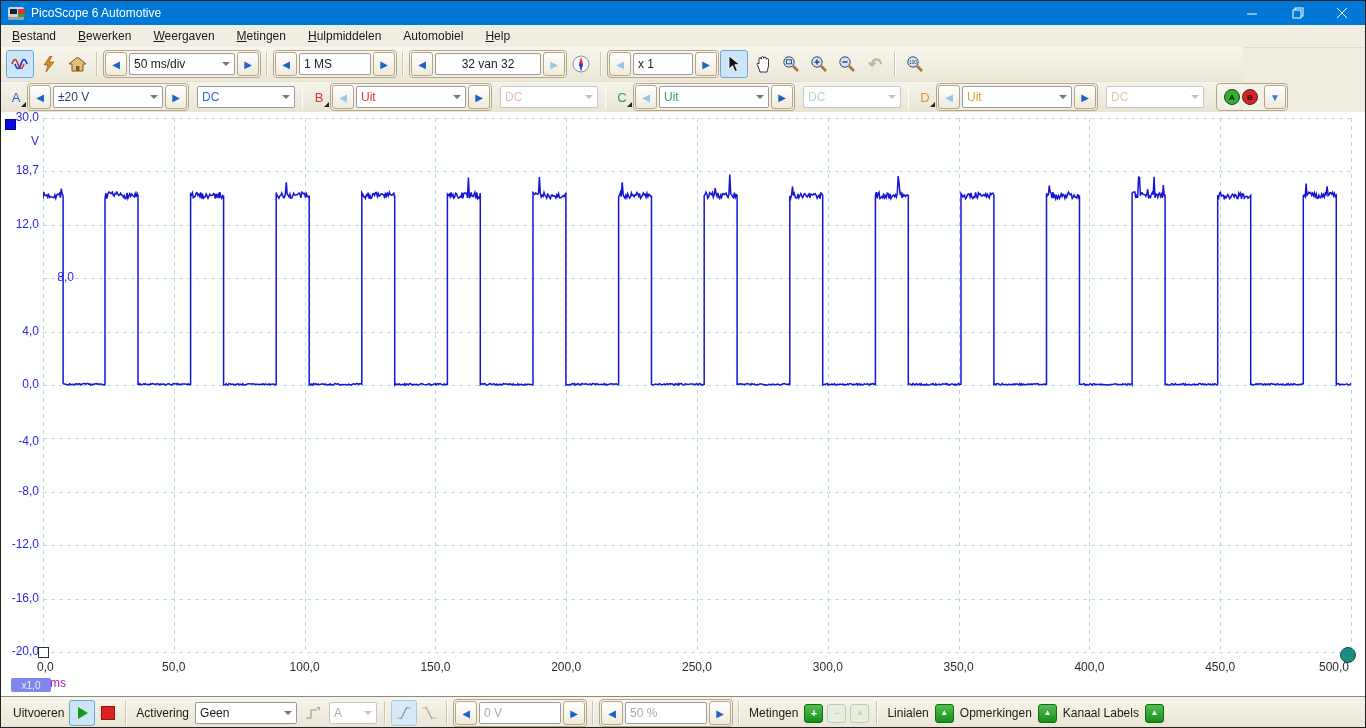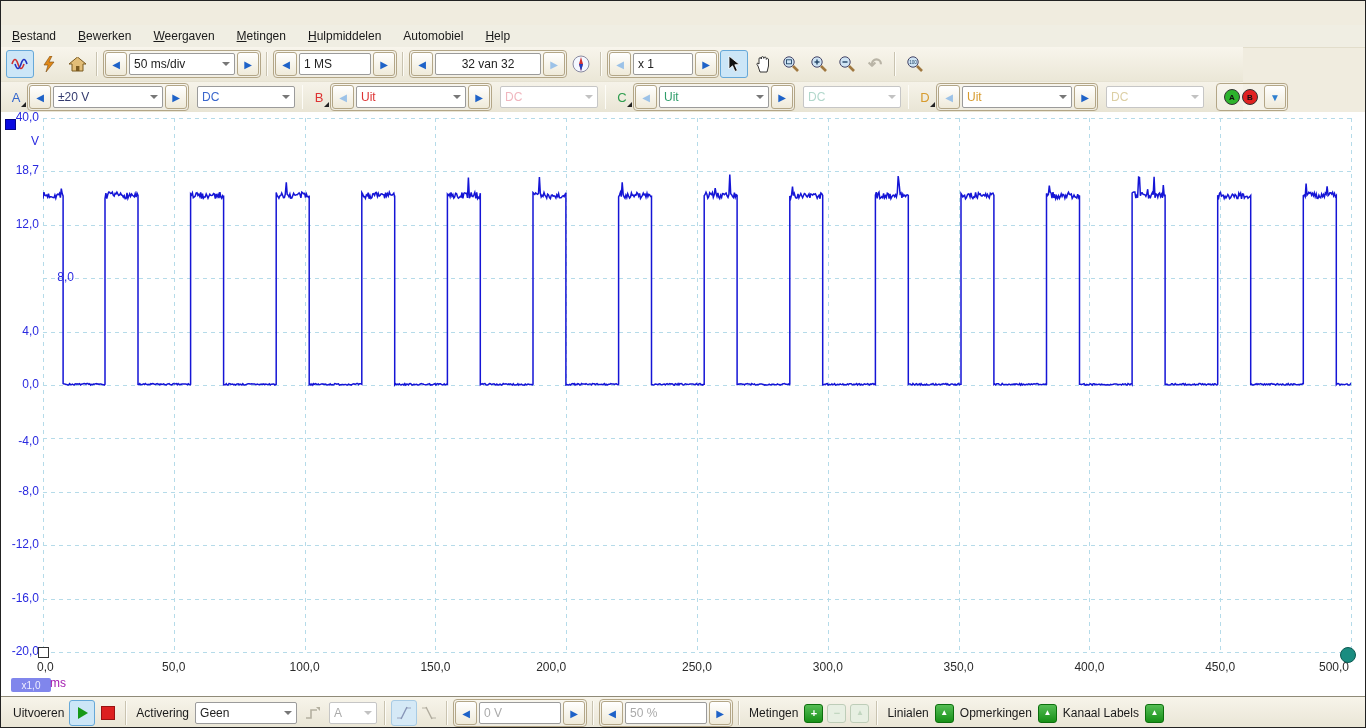--- a/index.html
+++ b/index.html
@@ -72,20 +72,41 @@
   .graytxt{color:#aaa;}
   .edgebtn{width:24px;height:24px;display:flex;align-items:center;justify-content:center;border-radius:3px;}
   .edgebtn.hl{background:#d5e9f6;border:1px solid #a8cbe4;}
   .lbl{margin:14px 4px;}
 </style>
 </head>
 <body>
 
 <div id="win">
 
+  <div id="titlebar">
+    <span class="appicon"></span>
+    <span class="wincaption">PicoScope 6 Automotive</span>
+    <span class="winbtn">
+        <svg width="11" height="11">
+          <line x1="0" y1="6" x2="10" y2="6" stroke="#fff"></line>
+        </svg>
+      </span>
+    <span class="winbtn">
+        <svg width="12" height="12">
+          <rect x="3" y="1" width="8" height="8" fill="none" stroke="#fff"></rect>
+          <rect x="1" y="3" width="8" height="8" fill="#0078d7" stroke="#fff"></rect>
+        </svg>
+      </span>
+    <span class="winbtn">
+        <svg width="11" height="11">
+          <line x1="0" y1="0" x2="10" y2="10" stroke="#fff"></line>
+          <line x1="10" y1="0" x2="0" y2="10" stroke="#fff"></line>
+        </svg>
+      </span>
+  </div>
 
   <div id="menubar">
       <span class="menuitem"><u>B</u>estand</span>
       <span class="menuitem"><u>B</u>ewerken</span>
       <span class="menuitem"><u>W</u>eergaven</span>
       <span class="menuitem"><u>M</u>etingen</span>
       <span class="menuitem"><u>H</u>ulpmiddelen</span>
       <span class="menuitem">Automobiel</span>
       <span class="menuitem"><u>H</u>elp</span>
     </div>
@@ -287,39 +308,39 @@
         <div class="vgrid" style="left: 826.8px; top: 6px; height: 534px;"></div>
         <div class="vgrid" style="left: 957.6px; top: 6px; height: 534px;"></div>
         <div class="vgrid" style="left: 1088.4px; top: 6px; height: 534px;"></div>
         <div class="vgrid" style="left: 1219.2px; top: 6px; height: 534px;"></div>
         <div class="vgrid" style="left: 1350px; top: 6px; height: 534px;"></div>
       </div>
     <svg id="wave" style="position:absolute;left:42px;top:6px" width="1308" height="534" viewBox="0 0 1308 534">
         <path d="M0.0 80.7 L0.9 74.2 L1.8 77.3 L2.7 77.7 L3.7 77.1 L4.6 79.0 L5.5 75.7 L6.4 79.5 L7.3 78.8 L8.2 78.8 L9.2 79.1 L10.1 79.5 L11.0 79.7 L11.9 77.1 L12.8 80.3 L13.7 77.1 L14.6 76.2 L15.6 76.6 L16.5 75.2 L17.4 79.6 L18.3 70.7 L19.2 75.6 L20.1 77.9 L20.1 77.4 L20.1 265.6 L21.1 266.0 L22.0 266.0 L22.9 266.6 L23.8 266.6 L24.7 266.9 L25.6 266.9 L26.6 265.7 L27.5 266.6 L28.4 266.8 L29.3 266.1 L30.2 266.6 L31.1 267.1 L32.0 266.0 L33.0 265.7 L33.9 266.3 L34.8 265.8 L35.7 266.1 L36.6 265.7 L37.5 266.9 L38.5 266.3 L39.4 266.1 L40.3 265.7 L41.2 265.6 L42.1 265.8 L43.0 266.2 L43.9 265.6 L44.9 265.6 L45.8 266.3 L46.7 265.8 L47.6 267.1 L48.5 266.3 L49.4 266.6 L50.4 266.0 L51.3 266.3 L52.2 265.9 L53.1 265.6 L54.0 266.2 L54.9 265.8 L55.9 266.4 L56.8 266.1 L57.7 266.0 L58.6 266.2 L59.5 266.6 L60.4 266.8 L61.3 267.1 L62.0 266.3 L62.0 80.6 L62.9 75.2 L63.8 80.7 L64.7 76.8 L65.7 74.1 L66.6 74.2 L67.5 75.4 L68.4 75.2 L69.3 74.1 L70.2 77.0 L71.2 78.1 L72.1 75.3 L73.0 75.9 L73.9 74.2 L74.8 75.9 L75.7 77.5 L76.6 76.9 L77.6 75.1 L78.5 77.1 L79.4 77.3 L80.3 79.1 L81.2 77.6 L82.1 80.7 L83.1 80.6 L84.0 74.9 L84.9 80.4 L85.8 78.1 L86.7 75.9 L87.6 78.4 L88.6 76.0 L89.5 77.2 L90.4 78.0 L91.3 78.8 L92.2 75.6 L93.1 79.1 L94.0 75.2 L95.0 77.4 L95.0 266.4 L95.9 266.6 L96.8 265.7 L97.7 266.7 L98.6 266.6 L99.5 266.4 L100.5 265.8 L101.4 266.5 L102.3 265.6 L103.2 266.3 L104.1 266.4 L105.0 266.6 L105.9 266.3 L106.9 266.7 L107.8 265.7 L108.7 266.2 L109.6 265.6 L110.5 265.8 L111.4 266.3 L112.4 266.4 L113.3 266.0 L114.2 265.6 L115.1 266.3 L116.0 266.1 L116.9 266.9 L117.9 266.0 L118.8 266.5 L119.7 266.2 L120.6 265.8 L121.5 266.5 L122.4 266.7 L123.3 267.0 L124.3 266.0 L125.2 266.0 L126.1 265.6 L127.0 266.6 L127.9 266.7 L128.8 267.0 L129.8 266.0 L130.7 265.6 L131.6 265.9 L132.5 265.8 L133.4 265.6 L134.3 266.8 L135.2 265.6 L136.2 266.7 L137.1 266.3 L138.0 266.5 L138.9 266.0 L139.8 265.9 L140.7 266.1 L141.7 266.0 L142.6 266.1 L143.5 266.2 L144.4 266.7 L145.3 265.8 L146.2 266.4 L147.2 266.9 L147.6 266.3 L147.6 75.9 L148.5 77.0 L149.4 74.8 L150.3 79.7 L151.3 78.9 L152.2 78.1 L153.1 75.0 L154.0 74.7 L154.9 77.5 L155.8 76.3 L156.8 78.5 L157.7 74.3 L158.6 80.7 L159.5 75.7 L160.4 80.2 L161.3 79.0 L162.2 79.0 L163.2 76.0 L164.1 77.8 L165.0 80.2 L165.9 78.2 L166.8 76.2 L167.7 77.4 L168.7 77.5 L169.6 77.1 L170.5 75.6 L171.4 76.1 L172.3 80.5 L173.2 76.0 L174.1 78.9 L175.1 76.5 L176.0 80.1 L176.9 74.2 L177.8 79.0 L178.7 80.3 L179.6 77.9 L180.6 79.7 L180.6 77.4 L180.6 266.9 L181.5 266.8 L182.4 266.8 L183.3 265.7 L184.2 267.1 L185.1 267.1 L186.0 265.6 L187.0 265.7 L187.9 266.4 L188.8 266.2 L189.7 266.0 L190.6 266.9 L191.5 266.3 L192.5 267.0 L193.4 266.2 L194.3 266.0 L195.2 265.8 L196.1 267.0 L197.0 266.2 L198.0 266.5 L198.9 267.0 L199.8 265.7 L200.7 266.7 L201.6 266.9 L202.5 266.7 L203.4 266.6 L204.4 265.9 L205.3 265.8 L206.2 265.7 L207.1 265.9 L208.0 266.0 L208.9 265.7 L209.9 266.1 L210.8 266.0 L211.7 266.0 L212.6 266.6 L213.5 266.5 L214.4 266.1 L215.3 266.6 L216.3 266.7 L217.2 266.3 L218.1 266.2 L219.0 266.1 L219.9 266.5 L220.8 266.0 L221.8 266.7 L222.7 266.0 L223.6 266.3 L224.5 266.4 L225.4 266.5 L226.3 265.8 L227.3 266.9 L228.2 266.2 L229.1 266.3 L230.0 266.1 L230.9 266.1 L231.8 267.0 L232.7 266.5 L233.2 266.3 L233.2 74.5 L234.1 77.4 L235.0 78.7 L235.9 80.3 L236.9 77.8 L237.8 77.5 L238.7 75.1 L239.6 77.2 L240.5 79.7 L241.4 79.6 L242.3 76.1 L243.3 64.4 L244.2 76.3 L245.1 77.2 L246.0 78.8 L246.9 76.1 L247.8 80.1 L248.8 80.0 L249.7 77.7 L250.6 75.3 L251.5 76.9 L252.4 77.2 L253.3 76.7 L254.2 76.8 L255.2 75.7 L256.1 74.9 L257.0 76.3 L257.9 79.8 L258.8 74.1 L259.7 74.7 L260.7 75.8 L261.6 75.3 L262.5 79.5 L263.4 76.1 L264.3 78.6 L265.2 78.7 L266.2 80.1 L266.2 77.4 L266.2 266.7 L267.1 266.0 L268.0 267.1 L268.9 266.0 L269.8 267.1 L270.7 265.6 L271.6 266.3 L272.6 265.6 L273.5 266.2 L274.4 266.5 L275.3 265.9 L276.2 266.7 L277.1 266.5 L278.1 266.1 L279.0 265.9 L279.9 266.3 L280.8 266.0 L281.7 266.5 L282.6 266.1 L283.5 266.7 L284.5 267.0 L285.4 266.5 L286.3 266.8 L287.2 265.9 L288.1 266.9 L289.0 266.6 L290.0 267.0 L290.9 266.6 L291.8 265.6 L292.7 265.7 L293.6 266.2 L294.5 266.0 L295.5 265.8 L296.4 267.1 L297.3 266.8 L298.2 266.8 L299.1 266.5 L300.0 266.4 L300.9 266.9 L301.9 266.4 L302.8 266.5 L303.7 267.1 L304.6 267.1 L305.5 266.1 L306.4 266.5 L307.4 266.7 L308.3 267.1 L309.2 266.4 L310.1 265.9 L311.0 265.7 L311.9 266.3 L312.8 266.0 L313.8 265.6 L314.7 265.6 L315.6 266.6 L316.5 265.7 L317.4 265.8 L318.3 265.9 L318.8 266.3 L318.8 74.5 L319.7 76.1 L320.6 78.7 L321.5 78.5 L322.4 80.4 L323.4 76.9 L324.3 77.7 L325.2 74.7 L326.1 80.7 L327.0 77.6 L327.9 80.4 L328.9 79.5 L329.8 75.9 L330.7 75.6 L331.6 77.4 L332.5 74.7 L333.4 74.5 L334.4 78.5 L335.3 75.5 L336.2 78.1 L337.1 77.5 L338.0 75.9 L338.9 75.7 L339.8 76.5 L340.8 76.6 L341.7 80.2 L342.6 74.6 L343.5 78.1 L344.4 75.6 L345.3 77.9 L346.3 74.2 L347.2 76.4 L348.1 77.0 L349.0 77.1 L349.9 76.2 L350.8 75.2 L351.7 79.5 L351.7 77.4 L351.7 267.0 L352.7 265.8 L353.6 266.6 L354.5 266.1 L355.4 266.6 L356.3 265.8 L357.2 266.8 L358.2 266.9 L359.1 266.4 L360.0 266.2 L360.9 267.0 L361.8 265.6 L362.7 267.0 L363.7 266.1 L364.6 266.3 L365.5 266.9 L366.4 265.8 L367.3 265.6 L368.2 266.1 L369.1 267.1 L370.1 266.8 L371.0 266.2 L371.9 266.8 L372.8 266.6 L373.7 266.4 L374.6 266.9 L375.6 267.0 L376.5 266.4 L377.4 266.0 L378.3 265.6 L379.2 266.1 L380.1 266.1 L381.0 266.4 L382.0 266.6 L382.9 267.0 L383.8 266.6 L384.7 266.2 L385.6 266.1 L386.5 265.7 L387.5 267.0 L388.4 266.7 L389.3 267.0 L390.2 266.3 L391.1 266.0 L392.0 265.6 L392.9 267.0 L393.9 265.9 L394.8 265.6 L395.7 266.4 L396.6 265.7 L397.5 265.8 L398.4 266.4 L399.4 267.0 L400.3 266.7 L401.2 265.8 L402.1 266.9 L403.0 266.5 L403.9 265.9 L404.4 266.3 L404.4 76.2 L405.3 77.4 L406.2 76.1 L407.1 78.8 L408.0 74.4 L409.0 78.3 L409.9 76.6 L410.8 80.1 L411.7 79.0 L412.6 75.2 L413.5 75.5 L414.5 78.6 L415.4 80.2 L416.3 79.5 L417.2 78.5 L418.1 79.0 L419.0 74.5 L419.9 80.3 L420.9 75.2 L421.8 74.9 L422.7 75.5 L423.6 75.2 L424.5 79.9 L425.4 59.6 L426.4 80.2 L427.3 77.9 L428.2 74.5 L429.1 78.4 L430.0 78.6 L430.9 76.8 L431.8 74.4 L432.8 80.5 L433.7 74.4 L434.6 80.7 L435.5 79.3 L436.4 80.4 L437.3 75.2 L437.3 77.4 L437.3 266.9 L438.3 266.2 L439.2 265.7 L440.1 266.4 L441.0 265.7 L441.9 265.6 L442.8 266.6 L443.8 267.1 L444.7 267.1 L445.6 266.4 L446.5 265.6 L447.4 265.7 L448.3 266.4 L449.2 266.3 L450.2 266.0 L451.1 265.9 L452.0 266.5 L452.9 267.0 L453.8 266.1 L454.7 266.9 L455.7 266.9 L456.6 266.3 L457.5 266.2 L458.4 267.1 L459.3 266.7 L460.2 265.6 L461.1 266.2 L462.1 265.9 L463.0 265.7 L463.9 266.1 L464.8 266.5 L465.7 265.8 L466.6 266.4 L467.6 265.9 L468.5 266.5 L469.4 267.0 L470.3 265.8 L471.2 266.9 L472.1 266.9 L473.1 266.8 L474.0 266.8 L474.9 265.8 L475.8 267.1 L476.7 266.3 L477.6 266.6 L478.5 266.2 L479.5 267.0 L480.4 267.0 L481.3 267.1 L482.2 266.0 L483.1 266.7 L484.0 266.7 L485.0 266.1 L485.9 266.2 L486.8 266.7 L487.7 266.4 L488.6 266.5 L489.5 266.9 L490.0 266.3 L490.0 74.6 L490.9 75.6 L491.8 76.4 L492.7 74.9 L493.6 75.7 L494.6 76.3 L495.5 75.5 L496.4 59.0 L497.3 74.8 L498.2 79.0 L499.1 77.4 L500.0 78.4 L501.0 74.5 L501.9 77.1 L502.8 78.3 L503.7 80.2 L504.6 76.2 L505.5 77.0 L506.5 79.5 L507.4 80.6 L508.3 77.3 L509.2 76.9 L510.1 78.2 L511.0 77.8 L512.0 78.4 L512.9 80.0 L513.8 76.8 L514.7 78.5 L515.6 75.6 L516.5 79.8 L517.4 79.8 L518.4 79.6 L519.3 78.2 L520.2 77.7 L521.1 78.6 L522.0 76.5 L522.9 74.8 L522.9 77.4 L522.9 266.9 L523.9 266.6 L524.8 266.9 L525.7 267.0 L526.6 266.5 L527.5 267.1 L528.4 266.2 L529.3 265.6 L530.3 266.2 L531.2 265.6 L532.1 267.0 L533.0 266.1 L533.9 266.7 L534.8 265.7 L535.8 266.0 L536.7 267.0 L537.6 266.9 L538.5 265.5 L539.4 265.9 L540.3 266.0 L541.3 265.9 L542.2 266.4 L543.1 265.7 L544.0 266.1 L544.9 266.4 L545.8 266.2 L546.7 265.9 L547.7 266.1 L548.6 266.9 L549.5 265.6 L550.4 265.7 L551.3 265.7 L552.2 266.7 L553.2 266.0 L554.1 265.7 L555.0 266.4 L555.9 266.4 L556.8 266.4 L557.7 266.4 L558.6 266.2 L559.6 266.6 L560.5 266.3 L561.4 265.6 L562.3 266.9 L563.2 266.2 L564.1 267.0 L565.1 266.5 L566.0 266.3 L566.9 266.3 L567.8 265.6 L568.7 265.9 L569.6 265.9 L570.5 266.0 L571.5 266.4 L572.4 265.9 L573.3 265.7 L574.2 266.4 L575.1 266.9 L575.6 266.3 L575.6 78.9 L576.5 77.0 L577.4 74.4 L578.3 78.6 L579.2 64.4 L580.2 76.6 L581.1 78.8 L582.0 80.2 L582.9 77.1 L583.8 79.6 L584.7 75.8 L585.6 78.0 L586.6 80.1 L587.5 79.0 L588.4 74.9 L589.3 77.3 L590.2 77.1 L591.1 78.7 L592.1 76.9 L593.0 77.1 L593.9 74.6 L594.8 75.7 L595.7 78.2 L596.6 75.5 L597.5 80.5 L598.5 78.9 L599.4 77.3 L600.3 75.1 L601.2 76.8 L602.1 76.2 L603.0 79.2 L604.0 75.3 L604.9 78.7 L605.8 76.4 L606.7 76.9 L607.6 78.5 L608.5 79.1 L608.5 77.4 L608.5 266.7 L609.4 266.8 L610.4 266.9 L611.3 266.6 L612.2 266.0 L613.1 266.3 L614.0 266.3 L614.9 266.8 L615.9 265.9 L616.8 265.8 L617.7 266.4 L618.6 266.8 L619.5 266.6 L620.4 266.3 L621.4 266.0 L622.3 266.9 L623.2 266.2 L624.1 265.6 L625.0 266.3 L625.9 266.2 L626.8 265.6 L627.8 266.2 L628.7 265.7 L629.6 265.9 L630.5 267.0 L631.4 267.1 L632.3 265.7 L633.3 266.1 L634.2 266.7 L635.1 265.6 L636.0 266.9 L636.9 265.6 L637.8 265.7 L638.7 265.6 L639.7 266.9 L640.6 267.0 L641.5 266.4 L642.4 265.9 L643.3 266.3 L644.2 266.2 L645.2 266.4 L646.1 266.3 L647.0 266.1 L647.9 266.0 L648.8 265.9 L649.7 265.9 L650.7 266.3 L651.6 266.5 L652.5 266.6 L653.4 265.6 L654.3 266.3 L655.2 266.9 L656.1 265.8 L657.1 265.6 L658.0 266.7 L658.9 266.5 L659.8 267.0 L660.7 266.3 L661.2 266.3 L661.2 77.7 L662.1 76.5 L663.0 74.2 L663.9 76.3 L664.8 80.2 L665.7 78.7 L666.7 74.8 L667.6 76.0 L668.5 76.6 L669.4 74.5 L670.3 79.4 L671.2 76.8 L672.2 70.1 L673.1 75.6 L674.0 78.5 L674.9 74.9 L675.8 79.2 L676.7 80.7 L677.6 77.2 L678.6 79.4 L679.5 75.6 L680.4 75.7 L681.3 76.7 L682.2 75.9 L683.1 75.1 L684.1 77.9 L685.0 79.4 L685.9 76.5 L686.8 56.6 L687.7 75.7 L688.6 76.6 L689.6 78.6 L690.5 79.6 L691.4 74.7 L692.3 79.3 L693.2 76.7 L694.1 77.4 L694.1 266.6 L695.0 266.6 L696.0 265.8 L696.9 266.2 L697.8 265.7 L698.7 266.0 L699.6 266.3 L700.5 266.2 L701.5 266.9 L702.4 266.0 L703.3 265.9 L704.2 265.6 L705.1 265.9 L706.0 265.9 L706.9 266.2 L707.9 266.9 L708.8 265.6 L709.7 266.1 L710.6 266.4 L711.5 265.9 L712.4 266.9 L713.4 266.8 L714.3 266.6 L715.2 266.8 L716.1 266.2 L717.0 266.0 L717.9 266.1 L718.9 266.1 L719.8 266.4 L720.7 266.4 L721.6 267.1 L722.5 266.7 L723.4 266.9 L724.3 267.1 L725.3 266.9 L726.2 266.2 L727.1 266.8 L728.0 266.9 L728.9 266.3 L729.8 266.2 L730.8 266.3 L731.7 266.7 L732.6 266.7 L733.5 266.8 L734.4 265.9 L735.3 266.6 L736.2 266.6 L737.2 267.1 L738.1 266.5 L739.0 266.5 L739.9 265.7 L740.8 265.7 L741.7 265.6 L742.7 266.3 L743.6 266.2 L744.5 266.5 L745.4 265.9 L746.3 266.8 L746.8 266.3 L746.8 78.0 L747.7 80.4 L748.6 76.7 L749.5 68.5 L750.4 77.6 L751.3 75.3 L752.3 78.9 L753.2 80.1 L754.1 79.9 L755.0 75.9 L755.9 79.8 L756.8 77.8 L757.8 75.6 L758.7 77.8 L759.6 79.7 L760.5 77.5 L761.4 75.6 L762.3 76.0 L763.2 77.8 L764.2 79.0 L765.1 77.5 L766.0 76.0 L766.9 79.7 L767.8 76.0 L768.7 76.3 L769.7 77.2 L770.6 75.9 L771.5 76.4 L772.4 75.9 L773.3 77.8 L774.2 80.3 L775.1 78.4 L776.1 77.2 L777.0 80.7 L777.9 75.0 L778.8 75.8 L779.7 77.4 L779.7 266.9 L780.6 266.7 L781.6 266.3 L782.5 266.6 L783.4 265.7 L784.3 265.6 L785.2 267.1 L786.1 266.4 L787.0 266.6 L788.0 266.7 L788.9 265.9 L789.8 266.9 L790.7 266.4 L791.6 265.6 L792.5 267.1 L793.5 266.9 L794.4 266.3 L795.3 266.5 L796.2 266.7 L797.1 265.9 L798.0 266.4 L799.0 266.7 L799.9 265.8 L800.8 266.9 L801.7 266.6 L802.6 266.7 L803.5 266.8 L804.4 265.9 L805.4 266.7 L806.3 265.7 L807.2 265.7 L808.1 265.7 L809.0 266.4 L809.9 266.8 L810.9 266.1 L811.8 266.6 L812.7 266.3 L813.6 265.6 L814.5 267.0 L815.4 266.2 L816.3 265.7 L817.3 267.0 L818.2 266.2 L819.1 266.7 L820.0 266.9 L820.9 266.2 L821.8 265.8 L822.8 266.5 L823.7 266.1 L824.6 265.6 L825.5 266.3 L826.4 267.0 L827.3 266.0 L828.3 266.4 L829.2 265.8 L830.1 265.6 L831.0 266.7 L831.9 265.7 L832.4 266.3 L832.4 77.0 L833.3 74.1 L834.2 80.4 L835.1 75.6 L836.0 74.1 L836.9 80.5 L837.9 79.7 L838.8 78.6 L839.7 79.8 L840.6 75.3 L841.5 79.8 L842.4 77.7 L843.3 79.6 L844.3 75.2 L845.2 75.7 L846.1 80.7 L847.0 75.8 L847.9 80.6 L848.8 78.8 L849.8 77.3 L850.7 77.1 L851.6 78.7 L852.5 76.9 L853.4 79.0 L854.3 74.8 L855.2 58.0 L856.2 66.7 L857.1 75.8 L858.0 74.9 L858.9 79.9 L859.8 76.0 L860.7 78.0 L861.7 77.2 L862.6 78.6 L863.5 77.2 L864.4 76.9 L865.3 77.4 L865.3 266.3 L866.2 265.7 L867.2 265.9 L868.1 266.7 L869.0 267.1 L869.9 265.5 L870.8 266.4 L871.7 267.0 L872.6 266.2 L873.6 265.7 L874.5 266.8 L875.4 266.6 L876.3 265.9 L877.2 267.1 L878.1 265.6 L879.1 267.0 L880.0 266.8 L880.9 266.9 L881.8 266.3 L882.7 267.0 L883.6 266.1 L884.5 267.0 L885.5 266.9 L886.4 266.9 L887.3 266.6 L888.2 266.1 L889.1 266.3 L890.0 265.6 L891.0 266.7 L891.9 267.1 L892.8 265.8 L893.7 267.0 L894.6 266.9 L895.5 266.2 L896.5 266.3 L897.4 266.8 L898.3 266.2 L899.2 266.3 L900.1 265.7 L901.0 266.1 L901.9 266.2 L902.9 265.6 L903.8 266.7 L904.7 265.9 L905.6 266.9 L906.5 267.1 L907.4 266.4 L908.4 266.0 L909.3 266.1 L910.2 266.4 L911.1 267.1 L912.0 266.1 L912.9 267.1 L913.8 266.8 L914.8 266.0 L915.7 265.5 L916.6 266.7 L917.5 266.3 L918.0 266.3 L918.0 75.5 L918.9 76.8 L919.8 78.9 L920.7 77.9 L921.6 77.3 L922.5 80.8 L923.4 79.7 L924.4 77.0 L925.3 75.9 L926.2 76.2 L927.1 79.1 L928.0 74.8 L928.9 79.1 L929.9 80.5 L930.8 78.8 L931.7 79.3 L932.6 74.3 L933.5 78.7 L934.4 80.1 L935.4 74.9 L936.3 76.4 L937.2 75.9 L938.1 77.6 L939.0 78.1 L939.9 77.2 L940.8 76.7 L941.8 77.9 L942.7 75.8 L943.6 78.9 L944.5 76.4 L945.4 78.4 L946.3 79.9 L947.3 75.4 L948.2 76.5 L949.1 75.4 L950.0 75.2 L950.9 77.4 L950.9 266.5 L951.8 265.9 L952.7 266.9 L953.7 265.8 L954.6 265.7 L955.5 265.7 L956.4 266.6 L957.3 267.0 L958.2 267.0 L959.2 265.5 L960.1 266.4 L961.0 266.8 L961.9 266.6 L962.8 266.6 L963.7 266.6 L964.7 266.9 L965.6 266.3 L966.5 266.2 L967.4 266.9 L968.3 266.4 L969.2 266.3 L970.1 266.5 L971.1 266.0 L972.0 266.7 L972.9 265.9 L973.8 266.0 L974.7 266.5 L975.6 266.7 L976.6 265.6 L977.5 267.1 L978.4 265.8 L979.3 266.9 L980.2 266.2 L981.1 266.5 L982.0 267.0 L983.0 266.5 L983.9 266.3 L984.8 266.5 L985.7 265.9 L986.6 266.2 L987.5 266.7 L988.5 266.0 L989.4 266.6 L990.3 265.9 L991.2 265.7 L992.1 266.1 L993.0 266.0 L993.9 265.6 L994.9 265.7 L995.8 266.7 L996.7 266.5 L997.6 266.6 L998.5 266.7 L999.4 266.6 L1000.4 266.0 L1001.3 266.4 L1002.2 266.1 L1003.1 266.6 L1003.5 266.3 L1003.5 75.4 L1004.5 77.6 L1005.4 76.4 L1006.3 67.7 L1007.2 74.1 L1008.1 75.0 L1009.0 80.2 L1010.0 74.1 L1010.9 80.0 L1011.8 76.3 L1012.7 80.6 L1013.6 78.0 L1014.5 80.6 L1015.5 77.8 L1016.4 80.5 L1017.3 78.4 L1018.2 75.8 L1019.1 78.5 L1020.0 76.4 L1020.9 76.9 L1021.9 80.4 L1022.8 77.3 L1023.7 79.2 L1024.6 76.1 L1025.5 74.2 L1026.4 76.3 L1027.4 76.7 L1028.3 76.1 L1029.2 80.5 L1030.1 79.0 L1031.0 77.0 L1031.9 78.8 L1032.8 79.2 L1033.8 80.1 L1034.7 76.1 L1035.6 79.5 L1036.5 77.4 L1036.5 266.2 L1037.4 266.2 L1038.3 266.7 L1039.3 266.2 L1040.2 266.0 L1041.1 265.7 L1042.0 267.0 L1042.9 267.1 L1043.8 266.4 L1044.8 266.9 L1045.7 267.0 L1046.6 266.1 L1047.5 265.8 L1048.4 266.4 L1049.3 267.1 L1050.2 265.8 L1051.2 265.7 L1052.1 266.7 L1053.0 266.1 L1053.9 266.8 L1054.8 266.6 L1055.7 266.3 L1056.7 266.2 L1057.6 266.9 L1058.5 266.2 L1059.4 266.5 L1060.3 266.8 L1061.2 266.5 L1062.1 266.9 L1063.1 266.8 L1064.0 266.9 L1064.9 266.6 L1065.8 267.1 L1066.7 267.0 L1067.6 266.3 L1068.6 266.7 L1069.5 266.5 L1070.4 266.2 L1071.3 265.9 L1072.2 266.0 L1073.1 265.9 L1074.1 266.2 L1075.0 266.8 L1075.9 266.4 L1076.8 266.4 L1077.7 266.5 L1078.6 267.1 L1079.5 265.9 L1080.5 266.5 L1081.4 266.1 L1082.3 265.8 L1083.2 266.8 L1084.1 267.1 L1085.0 265.6 L1086.0 266.2 L1086.9 267.0 L1087.8 265.8 L1088.7 265.6 L1089.1 266.3 L1089.1 75.0 L1090.1 74.2 L1091.0 74.1 L1091.9 74.1 L1092.8 80.1 L1093.7 77.5 L1094.6 79.7 L1095.6 59.2 L1096.5 59.6 L1097.4 77.7 L1098.3 74.9 L1099.2 74.8 L1100.1 76.3 L1101.0 76.4 L1102.0 76.8 L1102.9 78.3 L1103.8 76.1 L1104.7 71.2 L1105.6 80.4 L1106.5 78.0 L1107.5 79.4 L1108.4 76.5 L1109.3 74.6 L1110.2 76.8 L1111.1 58.9 L1112.0 79.7 L1113.0 75.9 L1113.9 76.5 L1114.8 79.3 L1115.7 75.8 L1116.6 74.9 L1117.5 78.6 L1118.4 76.3 L1119.4 79.9 L1120.3 67.0 L1121.2 77.6 L1122.1 77.4 L1122.1 266.5 L1123.0 266.5 L1123.9 266.2 L1124.9 267.1 L1125.8 267.1 L1126.7 267.0 L1127.6 266.9 L1128.5 265.7 L1129.4 265.7 L1130.3 266.7 L1131.3 266.8 L1132.2 265.6 L1133.1 266.6 L1134.0 266.5 L1134.9 266.7 L1135.8 266.7 L1136.8 266.2 L1137.7 266.3 L1138.6 266.6 L1139.5 265.8 L1140.4 265.6 L1141.3 267.0 L1142.3 265.8 L1143.2 267.1 L1144.1 266.8 L1145.0 266.3 L1145.9 266.7 L1146.8 266.3 L1147.7 267.0 L1148.7 267.0 L1149.6 266.3 L1150.5 266.7 L1151.4 266.1 L1152.3 267.1 L1153.2 266.5 L1154.2 266.4 L1155.1 266.7 L1156.0 265.5 L1156.9 265.6 L1157.8 266.0 L1158.7 266.7 L1159.6 265.7 L1160.6 266.6 L1161.5 266.1 L1162.4 266.3 L1163.3 267.1 L1164.2 266.5 L1165.1 265.9 L1166.1 266.5 L1167.0 265.9 L1167.9 266.9 L1168.8 266.5 L1169.7 265.9 L1170.6 266.9 L1171.5 265.8 L1172.5 265.9 L1173.4 266.9 L1174.3 266.7 L1174.7 266.3 L1174.7 77.3 L1175.7 79.7 L1176.6 75.1 L1177.5 74.3 L1178.4 78.1 L1179.3 77.4 L1180.2 77.1 L1181.2 80.4 L1182.1 78.2 L1183.0 80.0 L1183.9 78.5 L1184.8 76.6 L1185.7 77.9 L1186.6 80.7 L1187.6 79.7 L1188.5 77.9 L1189.4 76.1 L1190.3 76.9 L1191.2 78.9 L1192.1 76.4 L1193.1 77.6 L1194.0 80.4 L1194.9 80.4 L1195.8 75.1 L1196.7 77.2 L1197.6 75.2 L1198.5 80.8 L1199.5 75.9 L1200.4 76.1 L1201.3 80.2 L1202.2 78.8 L1203.1 78.4 L1204.0 78.3 L1205.0 80.2 L1205.9 79.3 L1206.8 78.6 L1207.7 77.4 L1207.7 266.5 L1208.6 266.2 L1209.5 267.0 L1210.4 266.9 L1211.4 266.4 L1212.3 266.4 L1213.2 265.7 L1214.1 266.7 L1215.0 265.7 L1215.9 266.3 L1216.9 265.9 L1217.8 265.6 L1218.7 266.3 L1219.6 266.3 L1220.5 266.9 L1221.4 265.8 L1222.4 266.9 L1223.3 265.9 L1224.2 266.6 L1225.1 266.2 L1226.0 265.9 L1226.9 266.8 L1227.8 265.7 L1228.8 265.6 L1229.7 266.3 L1230.6 266.1 L1231.5 266.2 L1232.4 267.0 L1233.3 266.3 L1234.3 265.6 L1235.2 266.2 L1236.1 266.8 L1237.0 266.3 L1237.9 266.3 L1238.8 266.9 L1239.7 265.9 L1240.7 266.6 L1241.6 266.9 L1242.5 267.0 L1243.4 266.1 L1244.3 266.8 L1245.2 265.6 L1246.2 266.9 L1247.1 266.9 L1248.0 265.8 L1248.9 266.1 L1249.8 266.9 L1250.7 265.8 L1251.7 266.0 L1252.6 266.5 L1253.5 266.7 L1254.4 266.7 L1255.3 266.5 L1256.2 266.8 L1257.1 266.2 L1258.1 266.2 L1259.0 266.2 L1259.9 265.5 L1260.3 266.3 L1260.3 77.6 L1261.3 77.0 L1262.2 78.7 L1263.1 65.6 L1264.0 77.2 L1264.9 76.0 L1265.8 74.3 L1266.7 75.3 L1267.7 74.5 L1268.6 77.2 L1269.5 75.3 L1270.4 77.7 L1271.3 74.9 L1272.2 78.8 L1273.2 75.8 L1274.1 80.3 L1275.0 80.4 L1275.9 77.2 L1276.8 79.2 L1277.7 79.8 L1278.6 76.0 L1279.6 78.6 L1280.5 76.6 L1281.4 79.1 L1282.3 75.1 L1283.2 76.3 L1284.1 68.3 L1285.1 77.6 L1286.0 76.6 L1286.9 74.8 L1287.8 74.7 L1288.7 76.0 L1289.6 74.3 L1290.6 77.9 L1291.5 75.5 L1292.4 78.6 L1293.3 77.4 L1293.3 266.7 L1294.2 265.7 L1295.1 265.6 L1296.0 265.8 L1297.0 267.1 L1297.9 266.3 L1298.8 266.3 L1299.7 266.5 L1300.6 266.6 L1301.5 266.8 L1302.5 266.4 L1303.4 266.1 L1304.3 266.0 L1305.2 267.1 L1306.1 267.1 L1307.0 266.6 L1307.9 265.6 L1308.0 266.3 " fill="none" stroke="#1515d6" stroke-width="1.5"></path>
       </svg>
     <div id="ylabels">
-        <div class="ylab" style="top: -2px;">40,0</div>
+        <div class="ylab" style="top: -2px;">30,0</div>
         <div class="ylab" style="top: 51.4px;">18,7</div>
         <div class="ylab" style="top: 104.8px;">12,0</div>
         <div class="ylab" style="top: 158.2px; padding-left: 35px;">8,0</div>
         <div class="ylab" style="top: 211.6px;">4,0</div>
         <div class="ylab" style="top: 265px;">0,0</div>
         <div class="ylab" style="top: 322px;">-4,0</div>
         <div class="ylab" style="top: 371.8px; text-align: right;">-8,0</div>
         <div class="ylab" style="top: 425.2px;">-12,0</div>
         <div class="ylab" style="top: 478.6px;">-16,0</div>
         <div class="ylab" style="top: 532px;">-20,0</div>
       </div>
     <div id="yunit">V</div>
     <div id="xlabels">
         <div class="xlab" style="left: 36px;">0,0</div>
         <div class="xlab" style="left: 142.8px; width: 60px; text-align: center;">50,0</div>
         <div class="xlab" style="left: 273.6px; width: 60px; text-align: center;">100,0</div>
         <div class="xlab" style="left: 404.4px; width: 60px; text-align: center;">150,0</div>
-        <div class="xlab" style="left: 535.2px; width: 60px; text-align: left;">200,0</div>
+        <div class="xlab" style="left: 535.2px; width: 60px; text-align: center;">200,0</div>
         <div class="xlab" style="left: 666px; width: 60px; text-align: center;">250,0</div>
         <div class="xlab" style="left: 796.8px; width: 60px; text-align: center;">300,0</div>
         <div class="xlab" style="left: 927.6px; width: 60px; text-align: center;">350,0</div>
         <div class="xlab" style="left: 1058.4px; width: 60px; text-align: center;">400,0</div>
         <div class="xlab" style="left: 1189.2px; width: 60px; text-align: center;">450,0</div>
         <div class="xlab" style="left: 1288px; width: 60px; text-align: right;">500,0</div>
       </div>
     <div id="chA-square"></div>
     <div id="origin-handle"></div>
     <div id="end-marker"></div>

